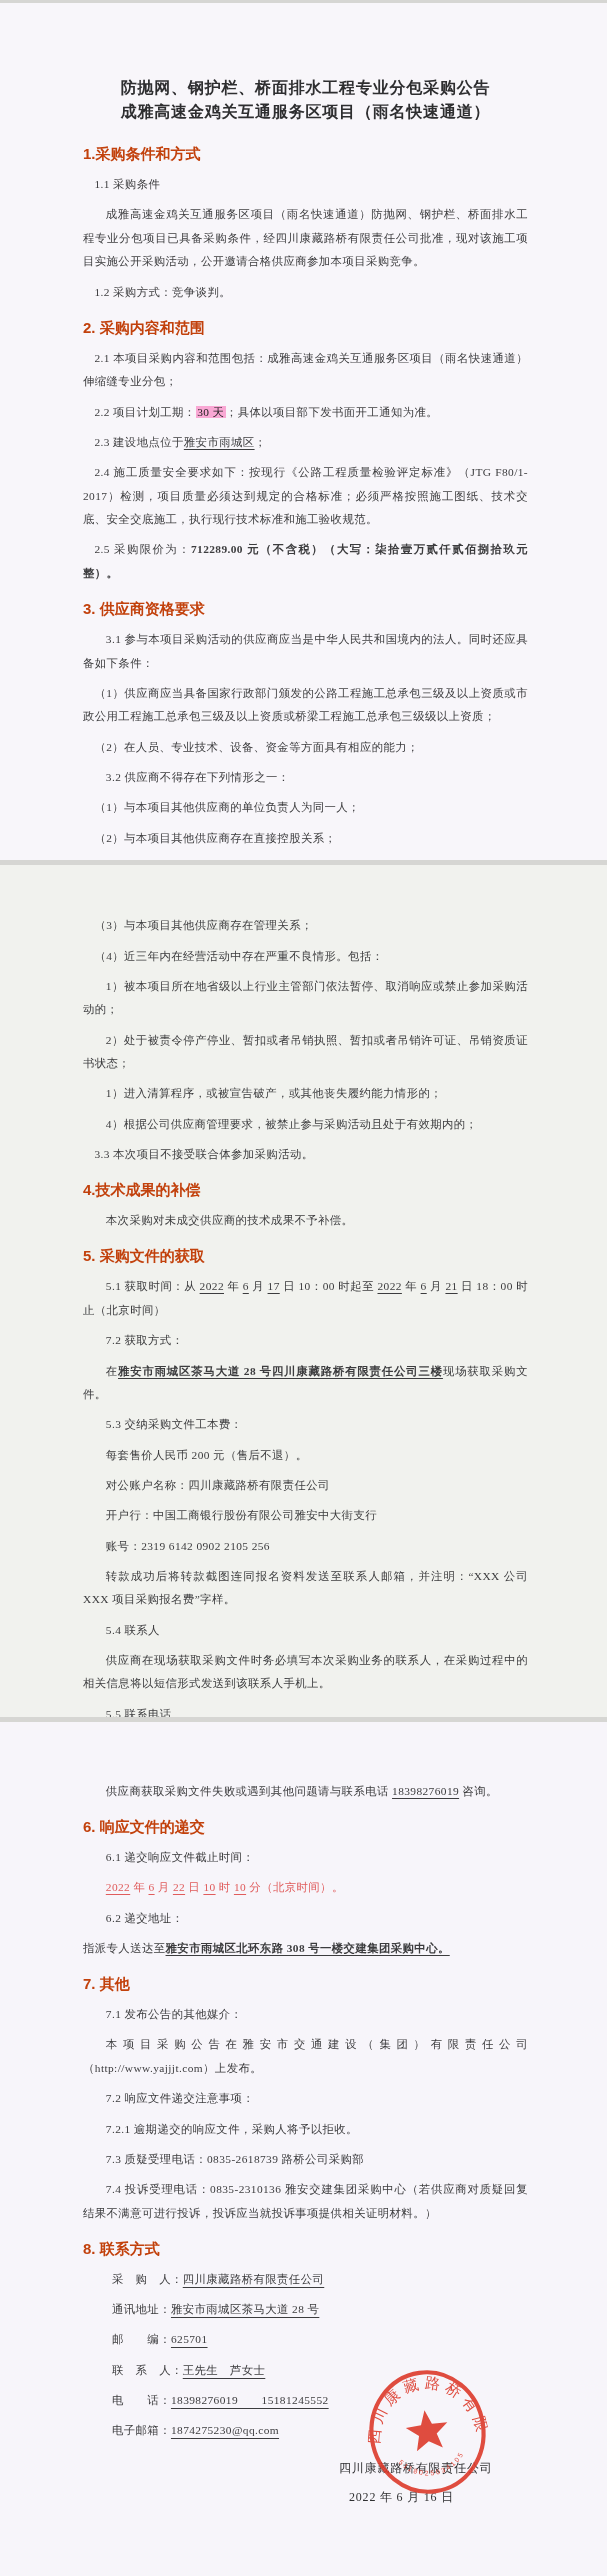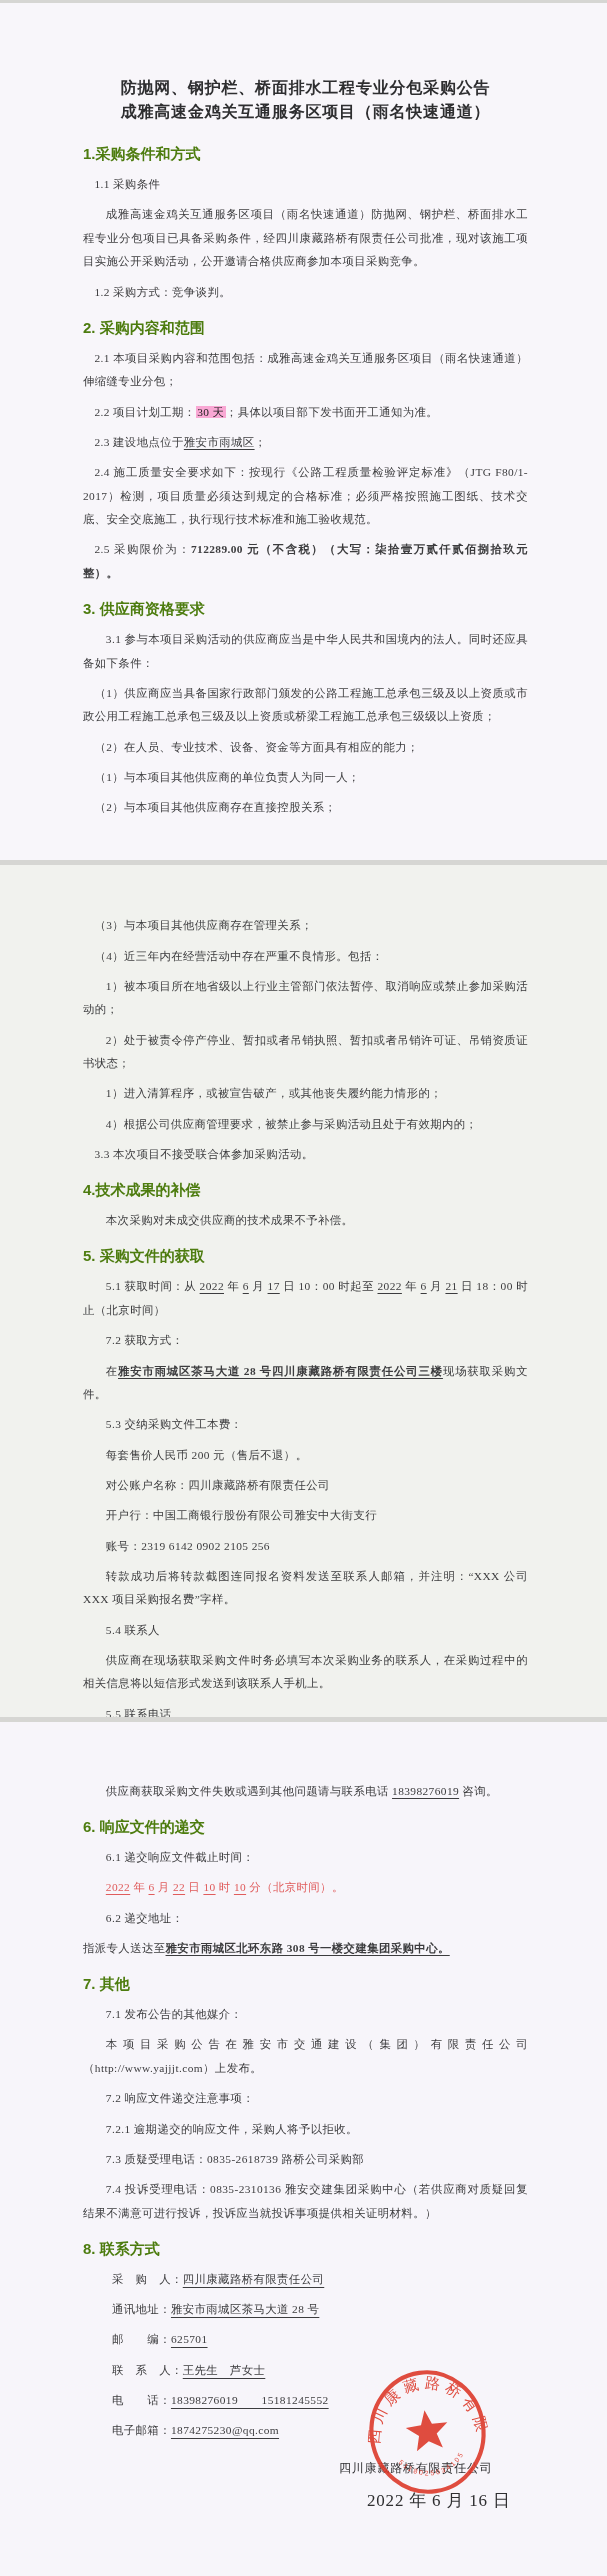--- a/index.html
+++ b/index.html
@@ -15,35 +15,35 @@
     color:#3c3c3e;
   }
   .page1 { height:857px; margin-top:3px; background:#f8f6fa; padding-top:73px; }
   .page2 { height:852px; margin-top:5.3px; background:#f1f2ee; padding-top:49px; }
   .page3 { height:891px; margin-top:4.6px; background:#f7f5fa; padding-top:58px; }
 
   .title { text-align:center; font-family:"Liberation Sans", sans-serif;
     font-weight:bold; font-size:16px; line-height:23.5px; color:#2e2e30;
     margin:0 0 21px 0; letter-spacing:0.8px; }
   .h { font-family:"Liberation Sans", sans-serif; font-weight:bold;
-    font-size:15px; line-height:20px; color:#4d7c0f; margin:13.7px 0 9px 0; }
+    font-size:15px; line-height:20px; color:#c2410c; margin:13.7px 0 9px 0; }
   .p { font-size:11.4px; line-height:23.5px; margin:0 0 6.8px 0;
     text-align:justify; letter-spacing:0.4px; }
   .i1 { text-indent:1em; }
   .i2 { text-indent:2em; }
   .u  { text-decoration:underline; text-underline-offset:3px; }
   .hl { background:#f9a8d4; color:#1d1d1d; padding:0 1.5px; }
   .red { color:#e05c5c; }
   .b  { font-weight:bold; }
   .row { font-size:11.4px; line-height:23.5px; margin:0 0 6.8px 29px; letter-spacing:0.4px; }
   .row .u { text-decoration:underline; text-underline-offset:3.8px; }
 
   .sig-company { position:absolute; left:339px; top:738px; font-size:12px;
     color:#2f2f31; letter-spacing:0.8px; }
-  .sig-date { position:absolute; left:367px; top:767px; font-size:17px;
+  .sig-date { position:absolute; left:349px; top:767px; font-size:12px;
     color:#2f2f31; letter-spacing:0.8px; }
   .stamp { position:absolute; left:367px; top:646px; width:121px; height:128px;
     transform:rotate(-8deg); opacity:0.9; pointer-events:none; }
 </style>
 </head>
 <body>
 
 <div class="canvas">
 
   <div class="page page1">
@@ -61,20 +61,21 @@
     <p class="p i1">2.1 本项目采购内容和范围包括：成雅高速金鸡关互通服务区项目（雨名快速通道）伸缩缝专业分包；</p>
     <p class="p i1"><span>2.2 项目计划工期：</span><span class="hl">30 天</span><span>；具体以项目部下发书面开工通知为准。</span></p>
     <p class="p i1"><span>2.3 建设地点位于</span><span class="u">雅安市雨城区</span><span>；</span></p>
     <p class="p i1">2.4 施工质量安全要求如下：按现行《公路工程质量检验评定标准》（JTG F80/1-2017）检测，项目质量必须达到规定的合格标准；必须严格按照施工图纸、技术交底、安全交底施工，执行现行技术标准和施工验收规范。</p>
     <p class="p i1"><span>2.5 采购限价为：</span><span class="b">712289.00 元（不含税）（大写：柒拾壹万贰仟贰佰捌拾玖元整）。</span></p>
 
     <div class="h">3.  供应商资格要求</div>
     <p class="p i2">3.1 参与本项目采购活动的供应商应当是中华人民共和国境内的法人。同时还应具备如下条件：</p>
     <p class="p i1">（1）供应商应当具备国家行政部门颁发的公路工程施工总承包三级及以上资质或市政公用工程施工总承包三级及以上资质或桥梁工程施工总承包三级级以上资质；</p>
     <p class="p i1">（2）在人员、专业技术、设备、资金等方面具有相应的能力；</p>
+    <p class="p i2">3.2 供应商不得存在下列情形之一：</p>
     <p class="p i1">（1）与本项目其他供应商的单位负责人为同一人；</p>
     <p class="p i1">（2）与本项目其他供应商存在直接控股关系；</p>
   </div>
 
   <div class="page page2">
     <p class="p i1">（3）与本项目其他供应商存在管理关系；</p>
     <p class="p i1">（4）近三年内在经营活动中存在严重不良情形。包括：</p>
     <p class="p i2">1）被本项目所在地省级以上行业主管部门依法暂停、取消响应或禁止参加采购活动的；</p>
     <p class="p i2">2）处于被责令停产停业、暂扣或者吊销执照、暂扣或者吊销许可证、吊销资质证书状态；</p>
     <p class="p i2">1）进入清算程序，或被宣告破产，或其他丧失履约能力情形的；</p>

